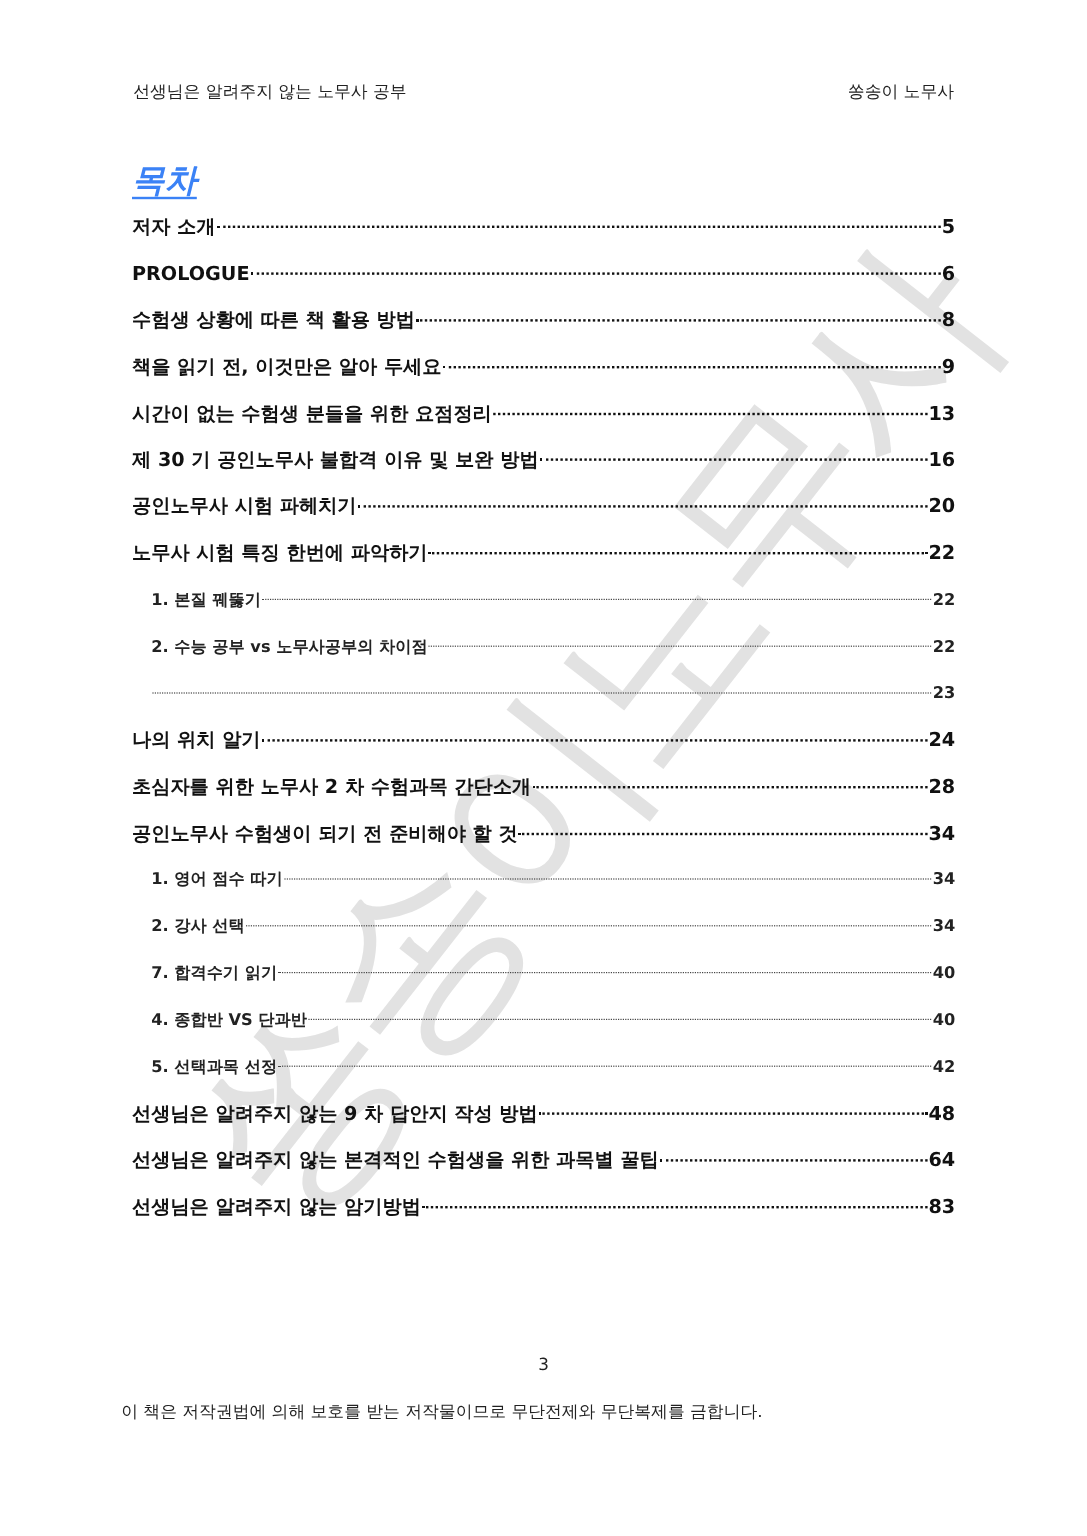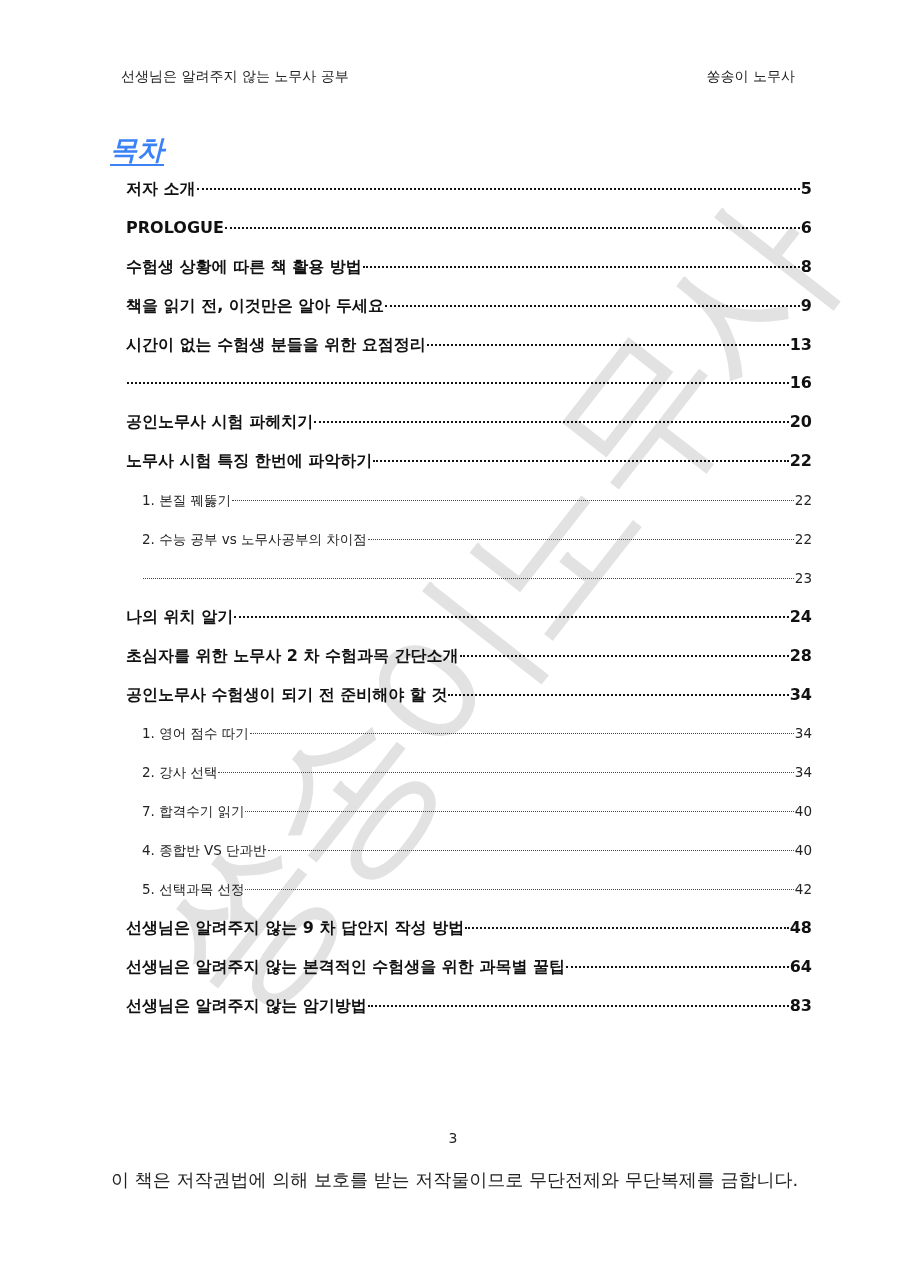--- a/index.html
+++ b/index.html
@@ -3,51 +3,51 @@
 <meta charset="utf-8">
 <style>
   html, body { margin: 0; padding: 0; background: #ffffff; }
   body {
     width: 906px; height: 1280px; position: relative; overflow: hidden;
     font-family: "DejaVu Sans", "Liberation Sans", sans-serif; color: #111;
   }
   .header {
     position: absolute; top: 68px; left: 111px; right: 111px;
     display: flex; justify-content: space-between;
-    font-size: 14px; color: #222; margin-left: 10px;
+    font-size: 14px; color: #222;
   }
   .toc-title {
     position: absolute; top: 132px; left: 110px;
     font-size: 27px; font-style: italic; font-weight: bold;
     color: #3b82f6; text-decoration: underline;
     text-decoration-thickness: 2px; text-underline-offset: 5px;
   }
   .toc {
-    position: absolute; top: 170px; left: 126px; width: 686px; text-align: center;
+    position: absolute; top: 170px; left: 110px; width: 686px; text-align: center;
   }
   .entry {
     display: flex; align-items: baseline; height: 38.9px;
     line-height: 38.9px; white-space: nowrap; overflow: hidden;
   }
   .entry.lvl1 { font-size: 16px; font-weight: bold; color: #111; }
-  .entry.lvl2 { font-size: 13.5px; font-weight: normal; color: #222; padding-left: 16px; }
+  .entry.lvl2 { font-size: 13.5px; font-weight: bold; color: #222; padding-left: 16px; }
   .entry .label { flex: 0 0 auto; }
   .entry .leader {
     flex: 1 1 auto; overflow: hidden; margin: 0 1px;
     border-bottom: 2px dotted #111; transform: translateY(-4px);
   }
   .entry.lvl2 .leader { border-bottom: 1px dotted #444; transform: translateY(-4px); }
   .entry .page { flex: 0 0 auto; }
   .page-number {
     position: absolute; top: 1130px; left: 0; right: 0; text-align: center;
     font-size: 14px; color: #222;
   }
   .copyright {
-    position: absolute; top: 1168px; left: 111px;
-    font-size: 18px; color: #222;
+    position: absolute; top: 1168px; left: 101px;
+    font-size: 14px; color: #222;
   }
   .watermark {
     position: absolute; left: 90px; top: 560px;
     font-size: 170px; font-weight: normal; color: rgba(150,150,150,0.28);
     transform: rotate(-52deg); transform-origin: left top;
     white-space: nowrap; pointer-events: none; letter-spacing: -10px;
     top: 920px; left: 110px;
   }
 </style>
 </head>
@@ -82,20 +82,21 @@
       <span class="label">책을 읽기 전, 이것만은 알아 두세요</span>
       <span class="leader"></span>
       <span class="page">9</span>
     </div>
     <div class="entry lvl1">
       <span class="label">시간이 없는 수험생 분들을 위한 요점정리</span>
       <span class="leader"></span>
       <span class="page">13</span>
     </div>
     <div class="entry lvl1">
+      <span class="label">제 30 기 공인노무사 불합격 이유 및 보완 방법</span>
       <span class="leader"></span>
       <span class="page">16</span>
     </div>
     <div class="entry lvl1">
       <span class="label">공인노무사 시험 파헤치기</span>
       <span class="leader"></span>
       <span class="page">20</span>
     </div>
     <div class="entry lvl1">
       <span class="label">노무사 시험 특징 한번에 파악하기</span>

